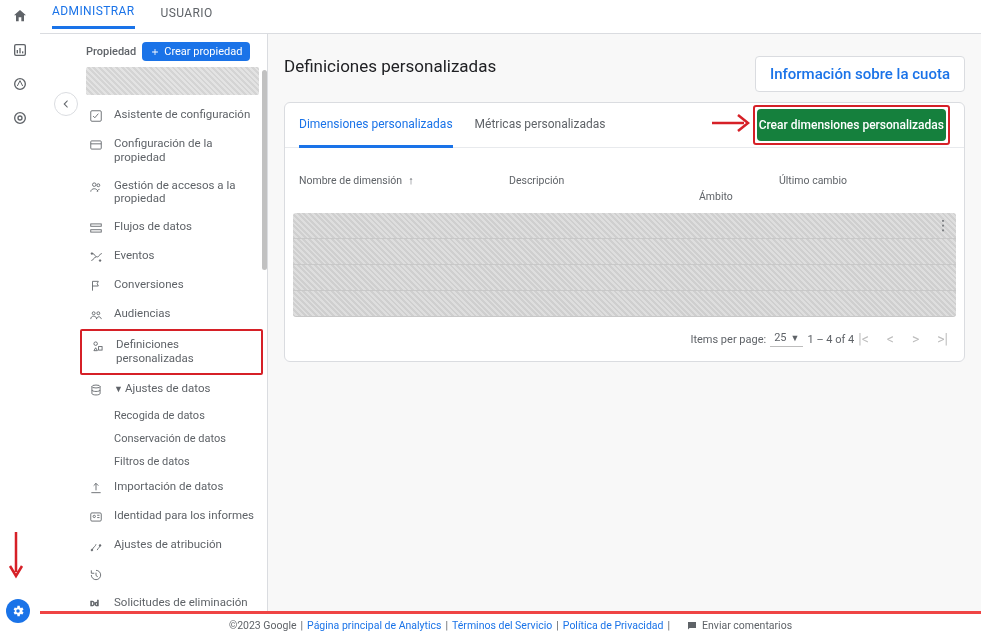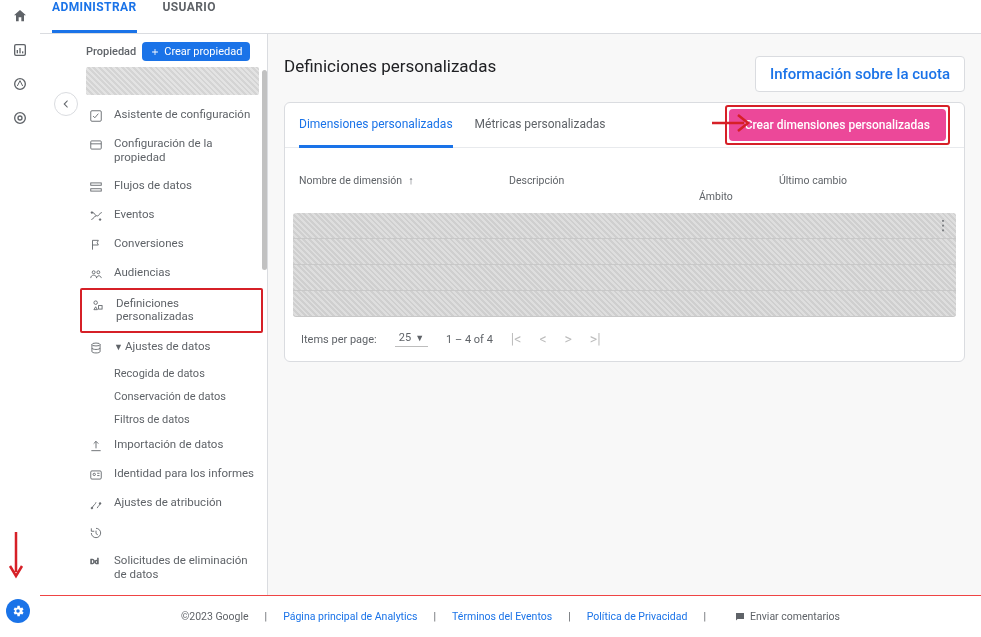--- a/index.html
+++ b/index.html
@@ -5,21 +5,21 @@
 * { box-sizing: border-box; margin: 0; padding: 0; font-family: Roboto, Arial, sans-serif; }
 body { background: #fff; color: #5f6368; width: 981px; height: 637px; overflow: hidden; position: relative; }
 
 .left-rail { position: absolute; left: 0; top: 0; width: 40px; height: 637px; background: #fff; border-right: 1px solid transparent; display: flex; flex-direction: column; align-items: center; padding-top: 8px; gap: 18px; }
 .left-rail .ic { width: 16px; height: 16px; color: #5f6368; }
 .gear-fixed { position: absolute; left: 6px; bottom: 14px; width: 24px; height: 24px; border-radius: 50%; background: #1a73e8; display: flex; align-items: center; justify-content: center; }
 .gear-fixed svg { width: 14px; height: 14px; fill: #fff; }
 
 .app { position: absolute; left: 40px; top: 0; right: 0; bottom: 0; }
 
-.tabs-top { height: 34px; border-bottom: 1px solid #dadce0; display: flex; padding-left: 12px; gap: 26px; font-size: 12px; font-weight: 700; letter-spacing: .4px; }
+.tabs-top { height: 34px; border-bottom: 1px solid #dadce0; display: flex; align-items: center; padding-left: 12px; gap: 26px; font-size: 12px; font-weight: 400; letter-spacing: .4px; }
 .tabs-top .t { color: #5f6368; padding-bottom: 8px; }
 .tabs-top .t.active { color: #1a73e8; border-bottom: 3px solid #1a73e8; }
 
 .body-wrap { position: absolute; top: 34px; bottom: 26px; left: 0; right: 0; display: flex; }
 
 .sidebar { width: 228px; border-right: 1px solid #dadce0; display: flex; flex-direction: column; position: relative; }
 .sb-header { display: flex; align-items: center; gap: 6px; padding: 8px 8px 4px 46px; font-size: 11px; }
 .sb-header .prop-label { color: #5f6368; font-weight: 500; }
 .create-prop-btn { display: inline-flex; align-items: center; gap: 4px; background: #1a73e8; color: #fff; border: none; border-radius: 4px; padding: 3px 8px; font-size: 11px; cursor: pointer; }
 .create-prop-btn svg { width: 10px; height: 10px; fill: #fff; }
@@ -43,44 +43,44 @@
 .main-panel { flex: 1; background: #f8f8f8; padding: 22px 16px 14px 16px; overflow: auto; position: relative; }
 .main-header { display: flex; justify-content: space-between; align-items: flex-start; margin-bottom: 10px; }
 .page-title { font-size: 17px; font-weight: 400; color: #202124; }
 .quota-btn { background: #fff; border: 1px solid #dadce0; color: #1a73e8; font-size: 15px; padding: 8px 14px; border-radius: 4px; cursor: pointer; font-weight: 500; }
 
 .card { background: #fff; border: 1px solid #dadce0; border-radius: 6px; }
 .card-tabs-row { display: flex; align-items: center; justify-content: space-between; border-bottom: 1px solid #e8eaed; padding: 0 14px; position: relative; }
 .tabs2 { display: flex; gap: 22px; }
 .tabs2 .ct { font-size: 12px; color: #5f6368; padding: 14px 0; cursor: pointer; }
 .tabs2 .ct.active { color: #1a73e8; border-bottom: 3px solid #1a73e8; margin-bottom: -1px; }
-.create-dim-btn { background: #ec4899; color: #fff; border: none; border-radius: 4px; font-size: 12px; padding: 9px 16px; font-weight: 500; cursor: pointer; }
+.create-dim-btn { background: #15803d; color: #fff; border: none; border-radius: 4px; font-size: 12px; padding: 9px 2px; font-weight: 500; cursor: pointer; }
 .arrow-annot { position: absolute; right: 210px; top: 8px; }
 
 .thead-row { display: flex; padding: 10px 14px; font-size: 10.5px; color: #5f6368; align-items: center; }
 .c-name { width: 210px; display: flex; align-items: center; gap: 6px; }
 .c-desc { width: 190px; }
 .c-scope { width: 80px; margin-top: 32px; }
 .c-param { width: 80px; }
 .c-last { flex: 1; }
 .up-arrow { font-size: 11px; }
 
 .tbody { padding: 0 8px; }
 .data-row { height: 26px; background: repeating-linear-gradient(45deg,#cfcfcf,#cfcfcf 2px,#dedede 2px,#dedede 4px); border-bottom: 1px solid #c8c8c8; position: relative; }
 .data-row:first-child { border-top-left-radius: 3px; border-top-right-radius: 3px; }
 .data-row:last-child { border-bottom-left-radius: 3px; border-bottom-right-radius: 3px; }
 .row-menu { position: absolute; right: 6px; top: 4px; color: #5f6368; font-size: 14px; cursor: pointer; }
 
-.pager { display: flex; align-items: center; gap: 18px; padding: 14px 16px; font-size: 11px; color: #5f6368; }
+.pager { display: flex; justify-content: flex-end; align-items: center; gap: 4px; padding: 14px 16px; font-size: 11px; color: #5f6368; }
 .pager .sel { display: flex; align-items: center; gap: 4px; border-bottom: 1px solid #bdbdbd; padding: 0 4px 2px; }
 .pager .drop { font-size: 9px; }
 .pager-icons { display: flex; gap: 18px; color: #bdbdbd; font-size: 14px; }
 .pager-icons span { cursor: pointer; }
 
-.footer { position: absolute; left: 0; right: 0; bottom: 0; height: 42px; border-top: 1px solid #ef4444; background: #fff; display: flex; align-items: center; justify-content: center; font-size: 10.5px; gap: 16px; }
+.footer { position: absolute; left: 0; right: 0; bottom: 0; height: 26px; border-top: 3px solid #ef4444; background: #fff; display: flex; align-items: center; justify-content: center; font-size: 10.5px; gap: 4px; }
 .footer .lnk { color: #1a73e8; cursor: pointer; }
 .footer .sep { color: #5f6368; }
 .footer .feedback { margin-left: 12px; display: flex; align-items: center; gap: 4px; }
 
 .red-frame { border: 2.5px solid #d62027; border-radius: 2px; }
 .down-arrow-annot { position: absolute; left: 6px; top: 530px; }
 
 svg.icon { display: block; }
 </style>
 </head>
@@ -164,20 +164,30 @@
               <svg viewBox="0 0 24 24">
                 <rect x="3" y="5" width="18" height="14" rx="1.5" fill="none" stroke="#5f6368" stroke-width="1.5"></rect>
                 <line x1="3" y1="10" x2="21" y2="10" stroke="#5f6368" stroke-width="1.5"></line>
               </svg>
             </span>
             <span class="lbl">Configuración de la propiedad</span>
           </div>
           <div class="sb-item">
             <span class="icw">
               <svg viewBox="0 0 24 24">
+                <circle cx="9" cy="8" r="3" fill="none" stroke="#5f6368" stroke-width="1.5"></circle>
+                <circle cx="16" cy="9" r="2.5" fill="none" stroke="#5f6368" stroke-width="1.5"></circle>
+                <path d="M3 20c0-3 3-5 6-5s6 2 6 5M14 20c0-2 2-4 4-4" fill="none" stroke="#5f6368" stroke-width="1.5"></path>
+              </svg>
+            </span>
+            <span class="lbl">Gestión de accesos a la propiedad</span>
+          </div>
+          <div class="sb-item">
+            <span class="icw">
+              <svg viewBox="0 0 24 24">
                 <rect x="3" y="5" width="18" height="4" fill="none" stroke="#5f6368" stroke-width="1.5"></rect>
                 <rect x="3" y="15" width="18" height="4" fill="none" stroke="#5f6368" stroke-width="1.5"></rect>
               </svg>
             </span>
             <span class="lbl">Flujos de datos</span>
           </div>
           <div class="sb-item">
             <span class="icw">
               <svg viewBox="0 0 24 24">
                 <path d="M6 6c4 0 4 6 8 6s4-6 8-6M4 18c4 0 4-6 8-6" fill="none" stroke="#5f6368" stroke-width="1.5"></path>
@@ -335,21 +345,21 @@
         </div>
       </div>
     </div>
   </div>
 
   <div class="footer">
     <span>©2023 Google</span>
     <span class="sep">|</span>
     <span class="lnk">Página principal de Analytics</span>
     <span class="sep">|</span>
-    <span class="lnk">Términos del Eventos</span>
+    <span class="lnk">Términos del Servicio</span>
     <span class="sep">|</span>
     <span class="lnk">Política de Privacidad</span>
     <span class="sep">|</span>
     <span class="feedback">
       <svg width="12" height="12" viewBox="0 0 24 24">
           <path fill="#5f6368" d="M4 4h16v12H7l-3 3z"></path>
         </svg>
       <span>Enviar comentarios</span>
     </span>
   </div>

